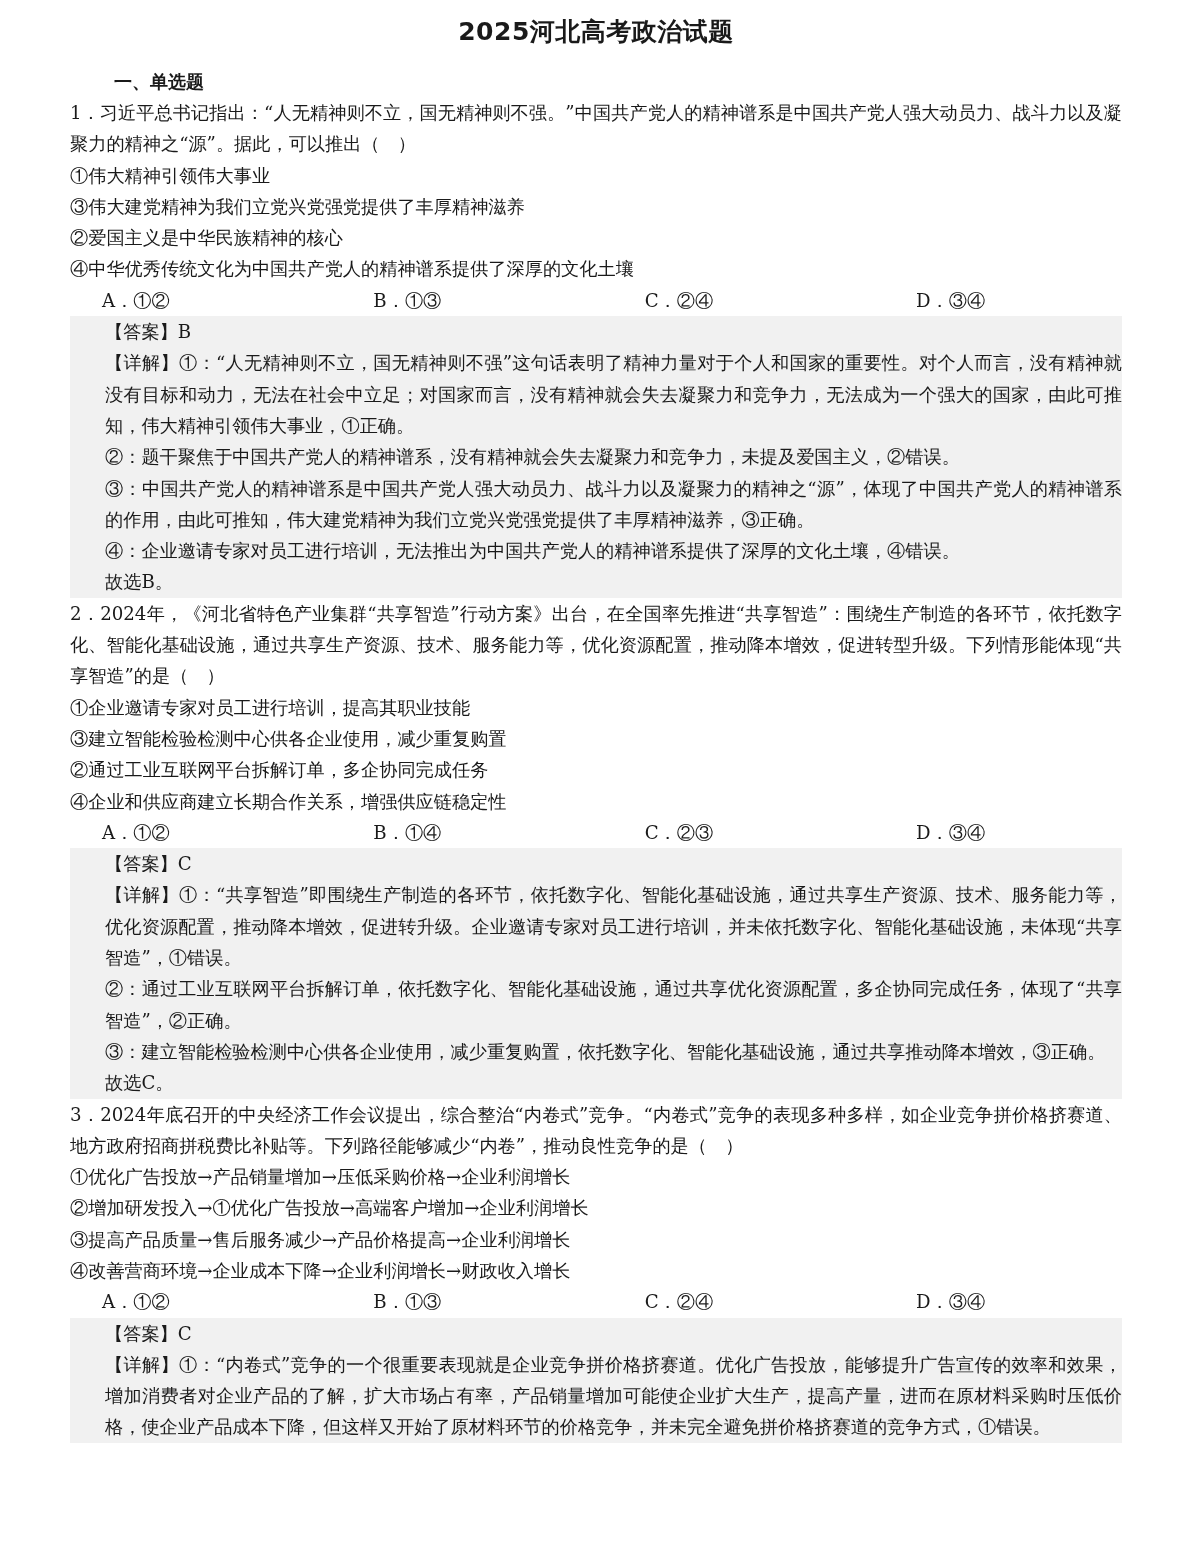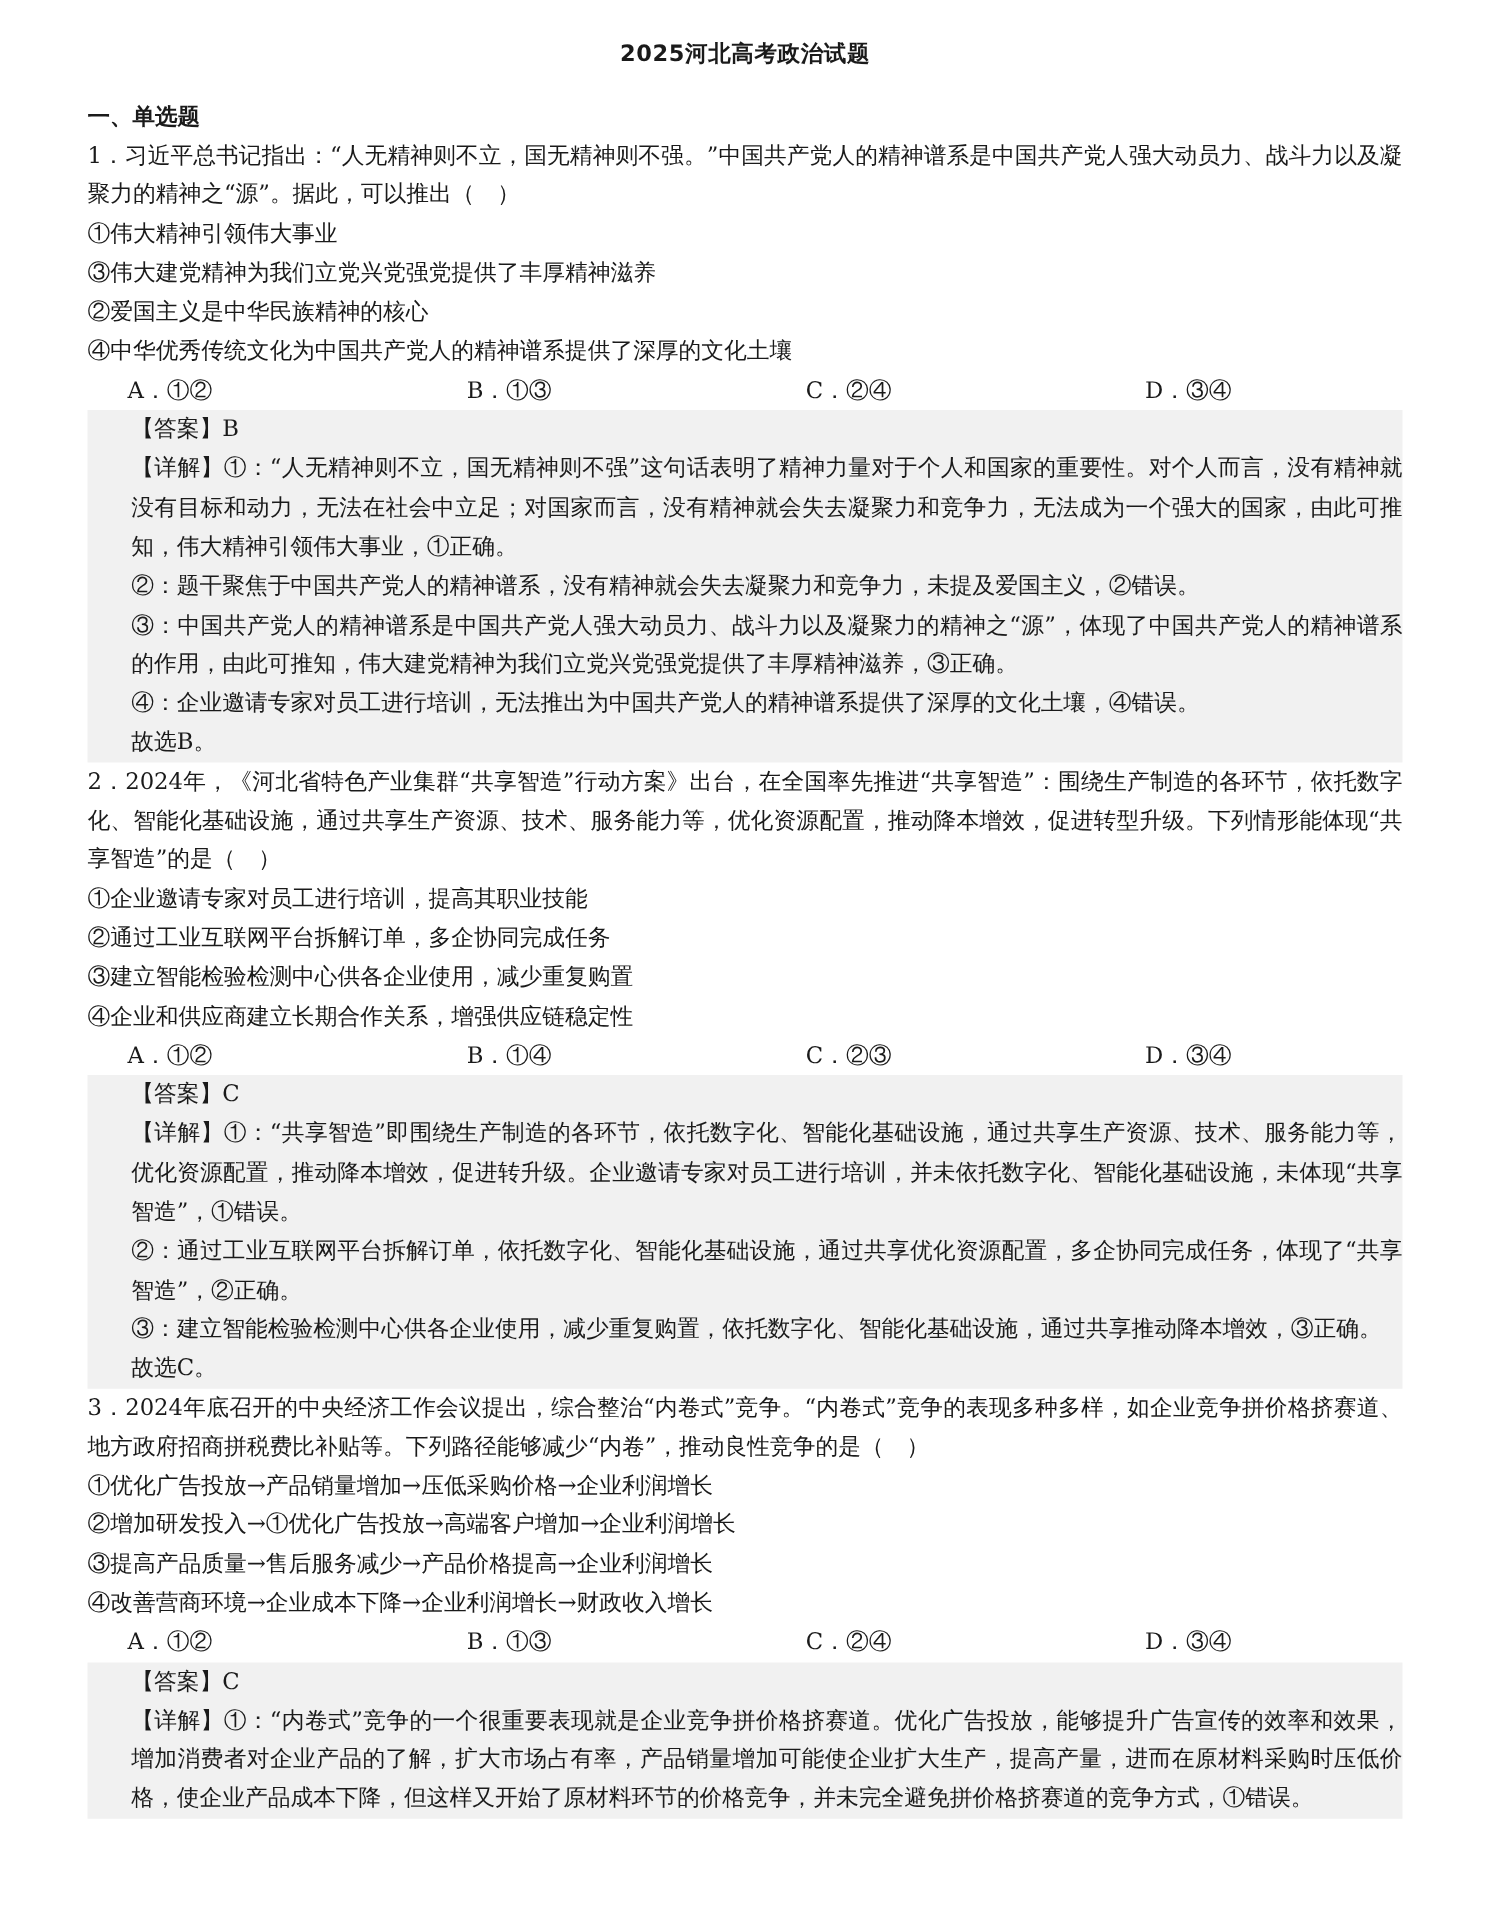--- a/index.html
+++ b/index.html
@@ -4,26 +4,26 @@
 <style>
   html, body { margin: 0; padding: 0; background: #ffffff; }
   body {
     width: 1190px; height: 1544px; overflow: hidden;
     font-family: "DejaVu Serif", "Liberation Serif", serif;
     color: #1a1a1a;
   }
   .page { position: relative; padding: 0 68px 0 70px; }
   .title {
     text-align: center; font-family: "DejaVu Sans", "Liberation Sans", sans-serif;
-    font-weight: bold; font-size: 18px; line-height: 36px;
-    padding-top: 26px; margin-bottom: 16px; letter-spacing: 0.5px;
+    font-weight: bold; font-size: 25px; line-height: 36px;
+    padding-top: 14px; margin-bottom: 16px; letter-spacing: 0.5px;
   }
   .section-head {
     font-family: "DejaVu Sans", "Liberation Sans", sans-serif;
-    font-weight: bold; font-size: 18px; line-height: 31px; height: 31px;
+    font-weight: bold; font-size: 18px; line-height: 31px; height: 31px; margin-left: 44px;
   }
   .line { font-size: 18.2px; line-height: 31.3px; white-space: nowrap; }
   .para { font-size: 18.2px; line-height: 31.3px; text-align: justify; }
   .options { display: flex; font-size: 18.2px; line-height: 31.3px; padding-left: 32px; justify-content: space-between; }
   .options .opt { width: 206px; }
   .answer-box { background: #f1f1f1; margin-right: 0; }
   .answer-box .line, .answer-box .para { padding-left: 2px; margin-left: 33px; }
 </style>
 </head>
 <body>
@@ -50,22 +50,22 @@
       <div class="para">②：题干聚焦于中国共产党人的精神谱系，没有精神就会失去凝聚力和竞争力，未提及爱国主义，②错误。</div>
       <div class="para">③：中国共产党人的精神谱系是中国共产党人强大动员力、战斗力以及凝聚力的精神之“源”，体现了中国共产党人的精神谱系的作用，由此可推知，伟大建党精神为我们立党兴党强党提供了丰厚精神滋养，③正确。</div>
       <div class="para">④：企业邀请专家对员工进行培训，无法推出为中国共产党人的精神谱系提供了深厚的文化土壤，④错误。</div>
       <div class="para">故选B。</div>
     </div>
   </div>
 
   <div>
     <div class="para">2．2024年，《河北省特色产业集群“共享智造”行动方案》出台，在全国率先推进“共享智造”：围绕生产制造的各环节，依托数字化、智能化基础设施，通过共享生产资源、技术、服务能力等，优化资源配置，推动降本增效，促进转型升级。下列情形能体现“共享智造”的是（　）</div>
     <div class="line">①企业邀请专家对员工进行培训，提高其职业技能</div>
+    <div class="line">③建立智能检验检测中心供各企业使用，减少重复购置</div>
     <div class="line">②通过工业互联网平台拆解订单，多企协同完成任务</div>
-    <div class="line">③建立智能检验检测中心供各企业使用，减少重复购置</div>
     <div class="line">④企业和供应商建立长期合作关系，增强供应链稳定性</div>
     <div class="options">
       <span class="opt">A．①②</span>
       <span class="opt">B．①④</span>
       <span class="opt">C．②③</span>
       <span class="opt">D．③④</span>
     </div>
     <div class="answer-box">
       <div class="line">【答案】C</div>
       <div class="para">【详解】①：“共享智造”即围绕生产制造的各环节，依托数字化、智能化基础设施，通过共享生产资源、技术、服务能力等，优化资源配置，推动降本增效，促进转升级。企业邀请专家对员工进行培训，并未依托数字化、智能化基础设施，未体现“共享智造”，①错误。</div>

